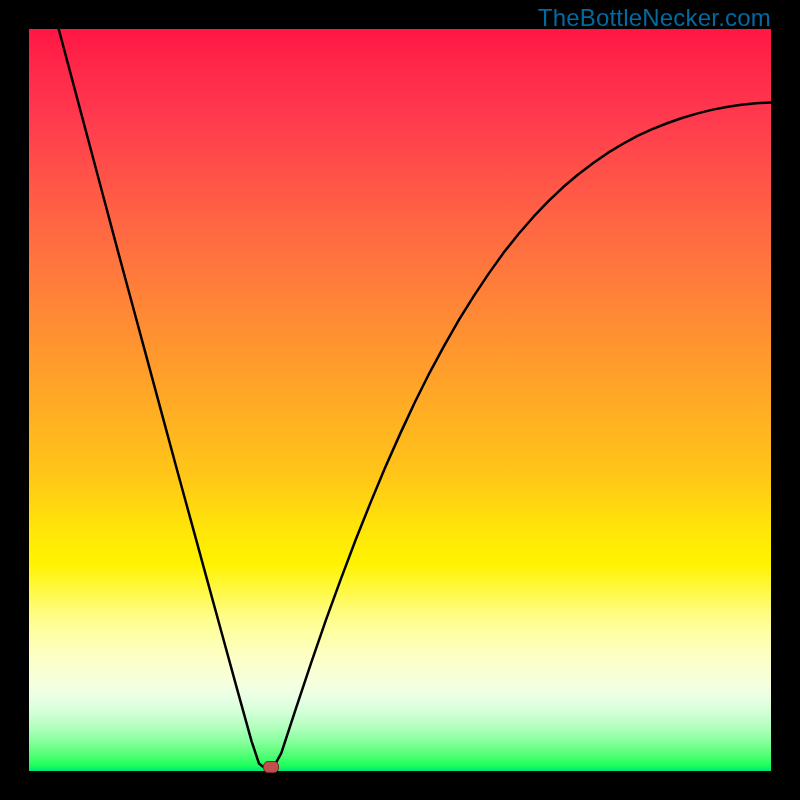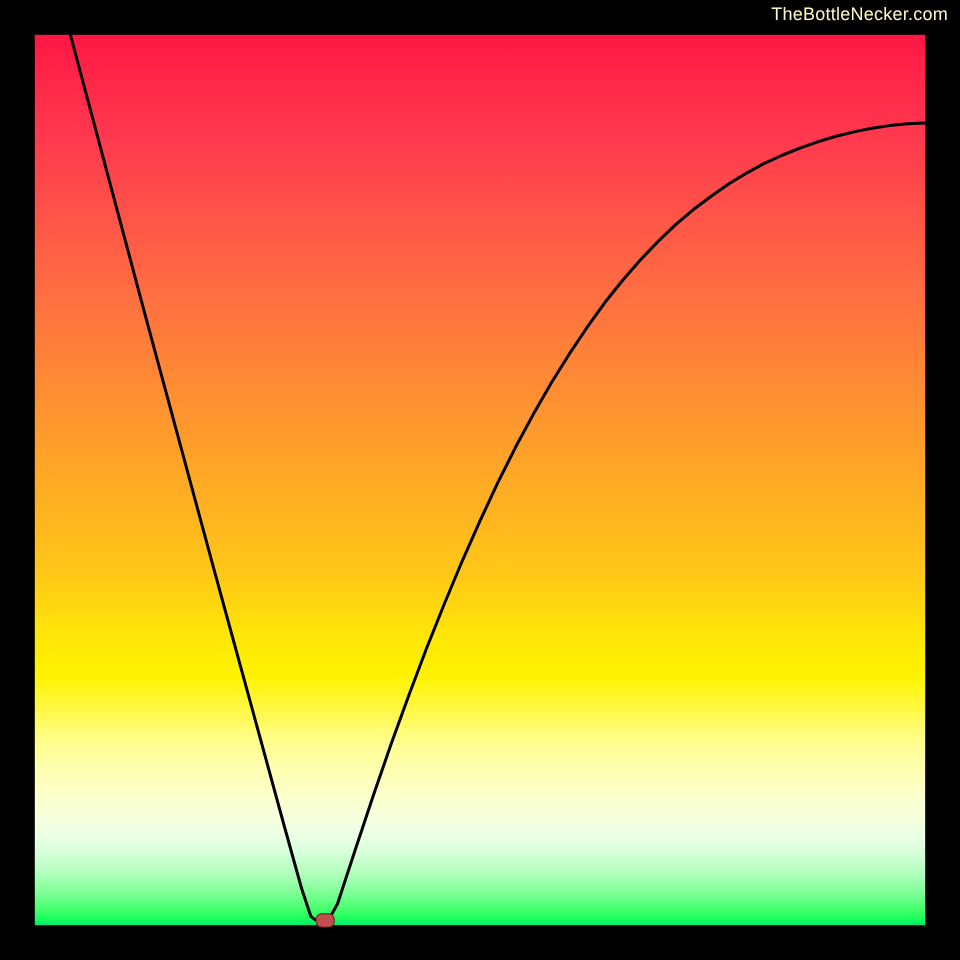--- a/index.html
+++ b/index.html
@@ -65,23 +65,23 @@
     position: absolute;
     width: 14px;
     height: 10px;
     border-radius: 5px;
     background: #c05050;
     border: 1px solid #7a2a2a;
   }
   .watermark {
     position: absolute;
     top: 4px;
-    right: 10px;
-    color: #fef9c3;
-    font-size: 15px;
+    right: 29px;
+    color: #0369a1;
+    font-size: 24px;
     font-weight: 500;
     letter-spacing: 0.2px;
     user-select: none;
   }
 </style>
 </head>
 <body>
 
 <div class="stage">
 

